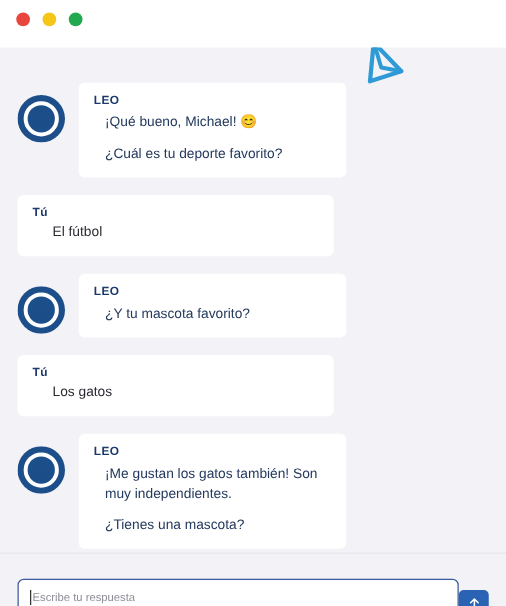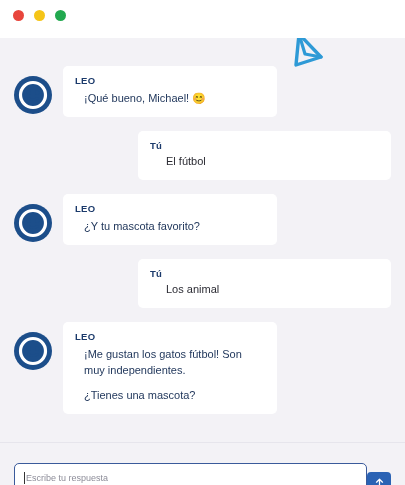--- a/index.html
+++ b/index.html
@@ -62,21 +62,21 @@
     padding: 0 14px;
     overflow: hidden;
   }
 
   .msg-row {
     display: flex;
     align-items: flex-start;
     margin-bottom: 14px;
   }
   .msg-row.bot  { justify-content: flex-start; }
-  .msg-row.user { justify-content: flex-end; }
+  .msg-row.user { justify-content: flex-start; }
 
   .avatar {
     width: 38px; height: 38px;
     flex: 0 0 38px;
     margin-right: 11px;
     margin-top: 10px;
   }
 
   .bubble {
     background: #ffffff;
@@ -177,20 +177,21 @@
           <circle cx="19" cy="19" r="19" fill="#1c4e8a"></circle>
           <circle cx="19" cy="19" r="12.5" fill="none" stroke="#ffffff" stroke-width="3.2"></circle>
           <circle cx="14.8" cy="16.6" r="2.1" fill="#1c4e8a"></circle>
           <circle cx="23.2" cy="16.6" r="2.1" fill="#1c4e8a"></circle>
           <path d="M14.2 22.2 Q19 25.6 23.8 22.2" fill="none" stroke="#1c4e8a" stroke-width="2.1" stroke-linecap="round"></path>
         </svg>
       </div>
       <div class="bubble">
         <div class="sender">LEO</div>
         <div class="line">¡Qué bueno, Michael! 😊</div>
+        <div class="line">¿Cuál es tu deporte favorito?</div>
       </div>
     </div>
 
     <div class="msg-row user">
       <div class="bubble">
         <div class="sender">Tú</div>
         <div class="line">El fútbol</div>
       </div>
     </div>
 
@@ -206,37 +207,37 @@
       </div>
       <div class="bubble">
         <div class="sender">LEO</div>
         <div class="line">¿Y tu mascota favorito?</div>
       </div>
     </div>
 
     <div class="msg-row user">
       <div class="bubble">
         <div class="sender">Tú</div>
-        <div class="line">Los animal</div>
+        <div class="line">Los gatos</div>
       </div>
     </div>
 
     <div class="msg-row bot">
       <div class="avatar">
         <svg viewBox="0 0 38 38" width="38" height="38">
           <circle cx="19" cy="19" r="19" fill="#1c4e8a"></circle>
           <circle cx="19" cy="19" r="12.5" fill="none" stroke="#ffffff" stroke-width="3.2"></circle>
           <circle cx="14.8" cy="16.6" r="2.1" fill="#1c4e8a"></circle>
           <circle cx="23.2" cy="16.6" r="2.1" fill="#1c4e8a"></circle>
           <path d="M14.2 22.2 Q19 25.6 23.8 22.2" fill="none" stroke="#1c4e8a" stroke-width="2.1" stroke-linecap="round"></path>
         </svg>
       </div>
       <div class="bubble">
         <div class="sender">LEO</div>
-        <div class="line">¡Me gustan los gatos fútbol! Son muy independientes.</div>
+        <div class="line">¡Me gustan los gatos también! Son muy independientes.</div>
         <div class="line">¿Tienes una mascota?</div>
       </div>
     </div>
 
   </div>
 
   <div class="composer-sep"></div>
   <div class="composer">
     <div class="input-wrap">
       <span class="caret"></span>

